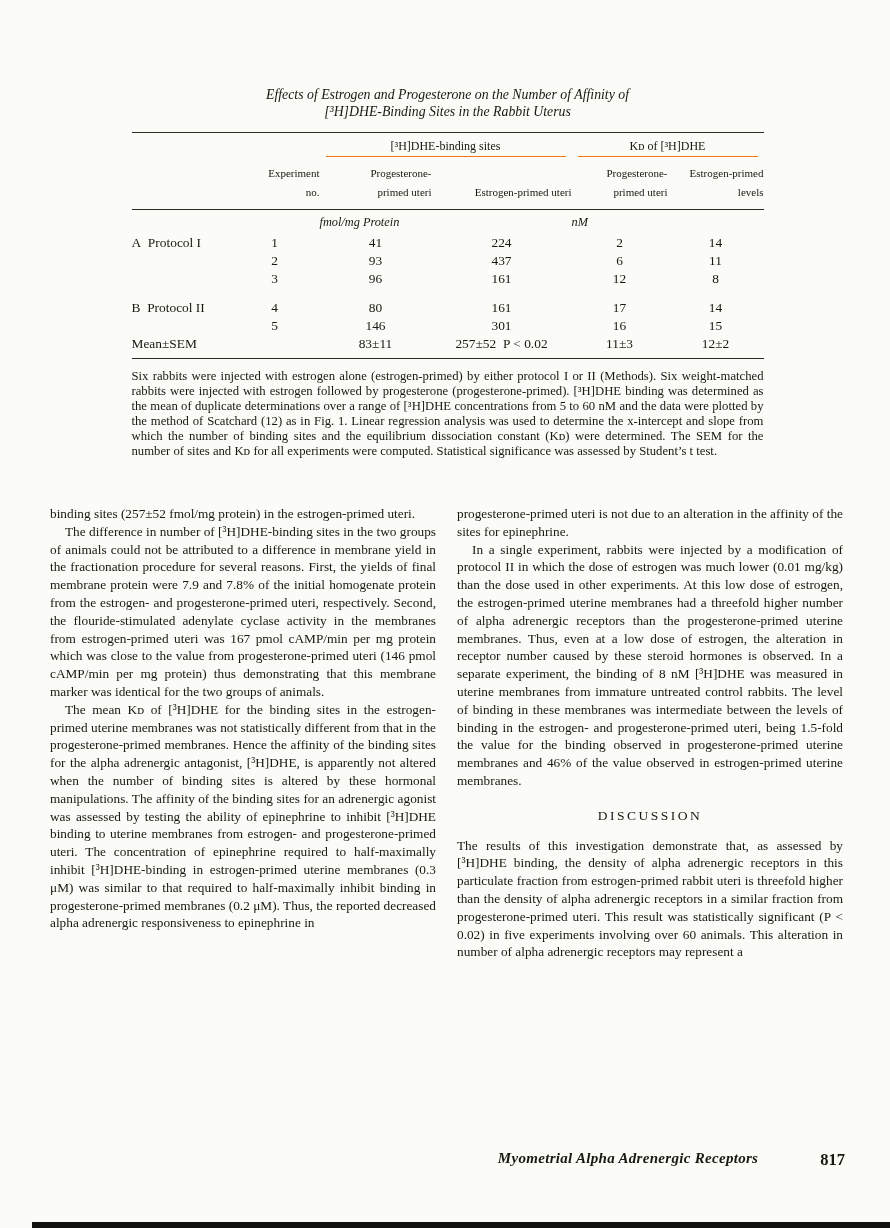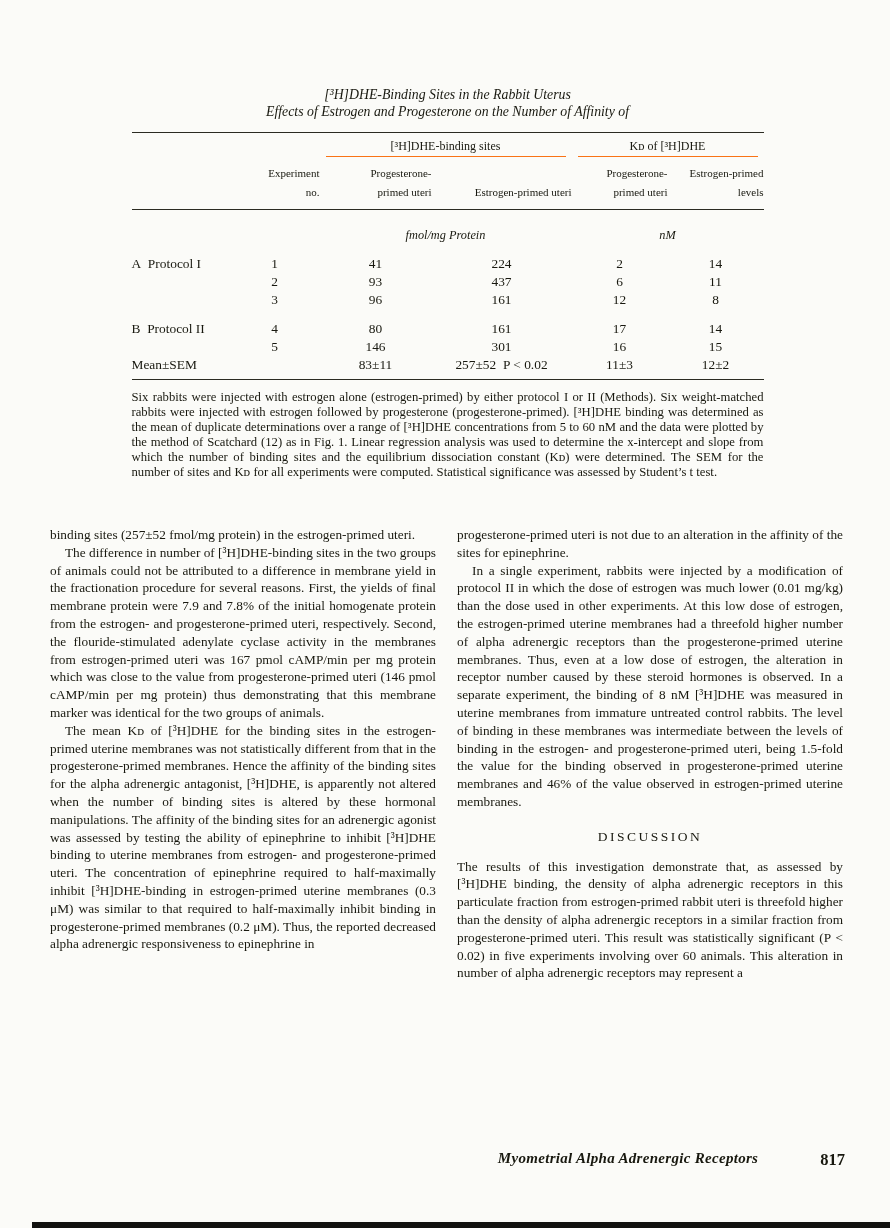--- a/index.html
+++ b/index.html
@@ -39,25 +39,25 @@
     border-bottom: 1px solid #f97316; padding-bottom: 3px;
     margin: 0 6px; flex: 0 0 auto;
   }
   .g1 { width: 240px; }
   .g2 { width: 180px; }
 
   .hrow { margin-top: 7px; padding-bottom: 7px; align-items: flex-end; }
   .hcell { font-size: 11px; line-height: 19px; white-space: pre-line; text-align: right; }
 
   .urow { font-style: italic; font-size: 12.3px; padding: 5px 0 4px; }
-  .ucell { text-align: center; flex: 0 0 auto; margin-top: 13px; }
+  .ucell { text-align: left; flex: 0 0 auto; }
   .u1 { width: 252px; }
   .u2 { width: 192px; }
 
-  .databody { margin-top: 8px; }
+  .databody { }
   .drow { font-size: 13.4px; line-height: 18px; }
   .row-gap { margin-top: 11px; }
   .bottom-rule { margin-top: 5px; }
 
   .footnote {
     margin: 10px 0 0 0; font-size: 12.7px; line-height: 15px;
     text-align: justify;
   }
 
   
@@ -83,22 +83,22 @@
     height: 6px; background: #121210;
   }
 </style>
 </head>
 <body>
 
 <div class="page">
 
   <section class="table-block">
     <div class="table-caption">
+      <div>Effects of Estrogen and Progesterone on the Number of Affinity of</div>
       <div>[³H]DHE-Binding Sites in the Rabbit Uterus</div>
-      <div>Effects of Estrogen and Progesterone on the Number of Affinity of</div>
     </div>
 
     <div class="rule heavy top-rule"></div>
 
     <div class="trow grouprow">
       <div class="spacer188"></div>
       <div class="gcell g1">[³H]DHE-binding sites</div>
       <div class="gcell g2">Kᴅ of [³H]DHE</div>
     </div>
 

